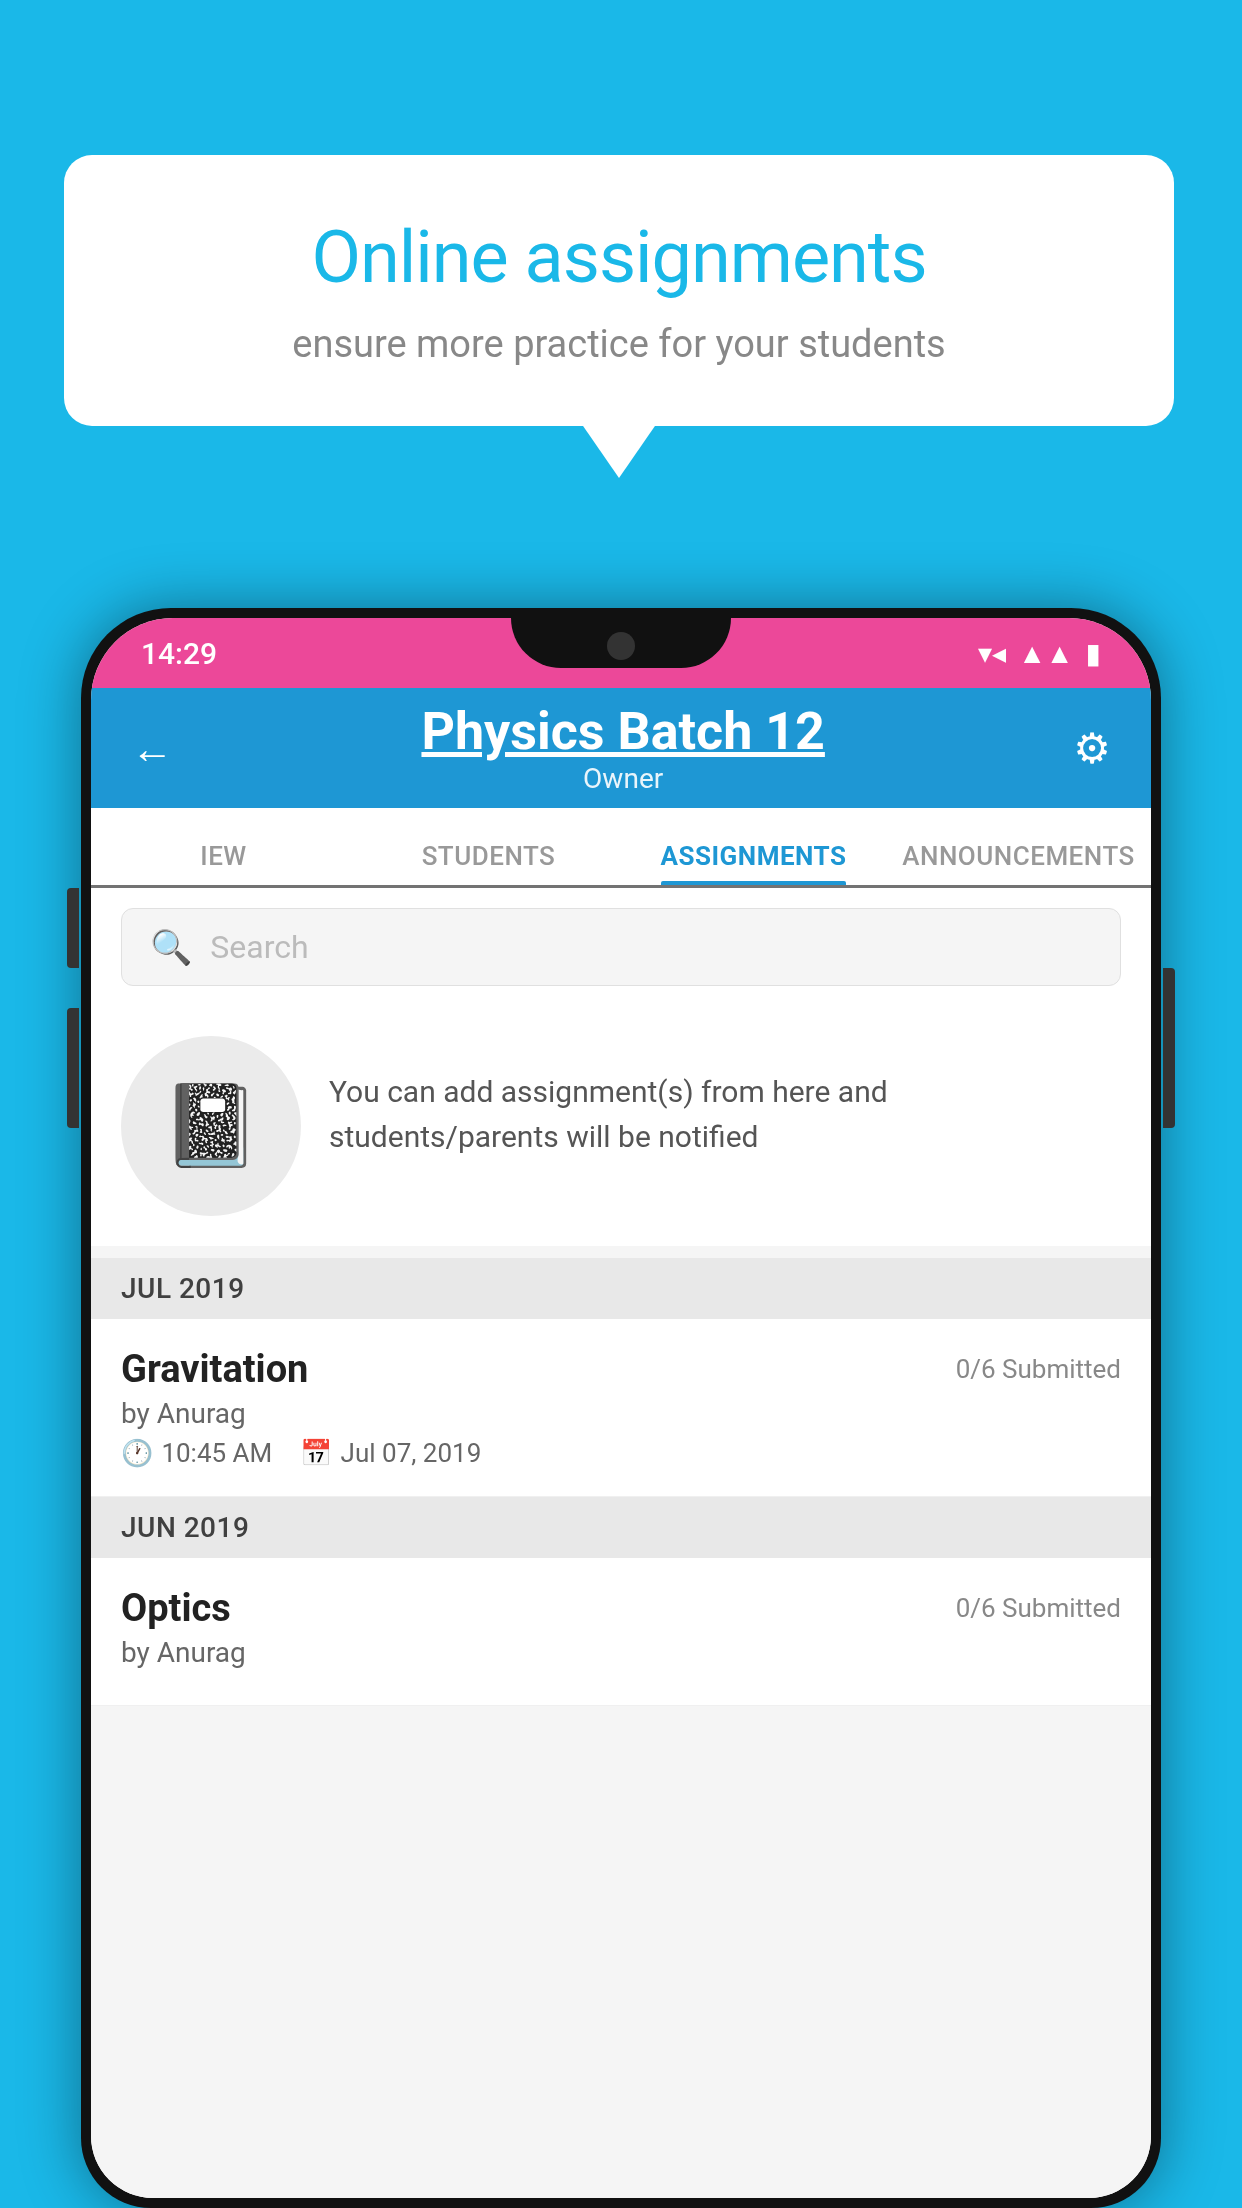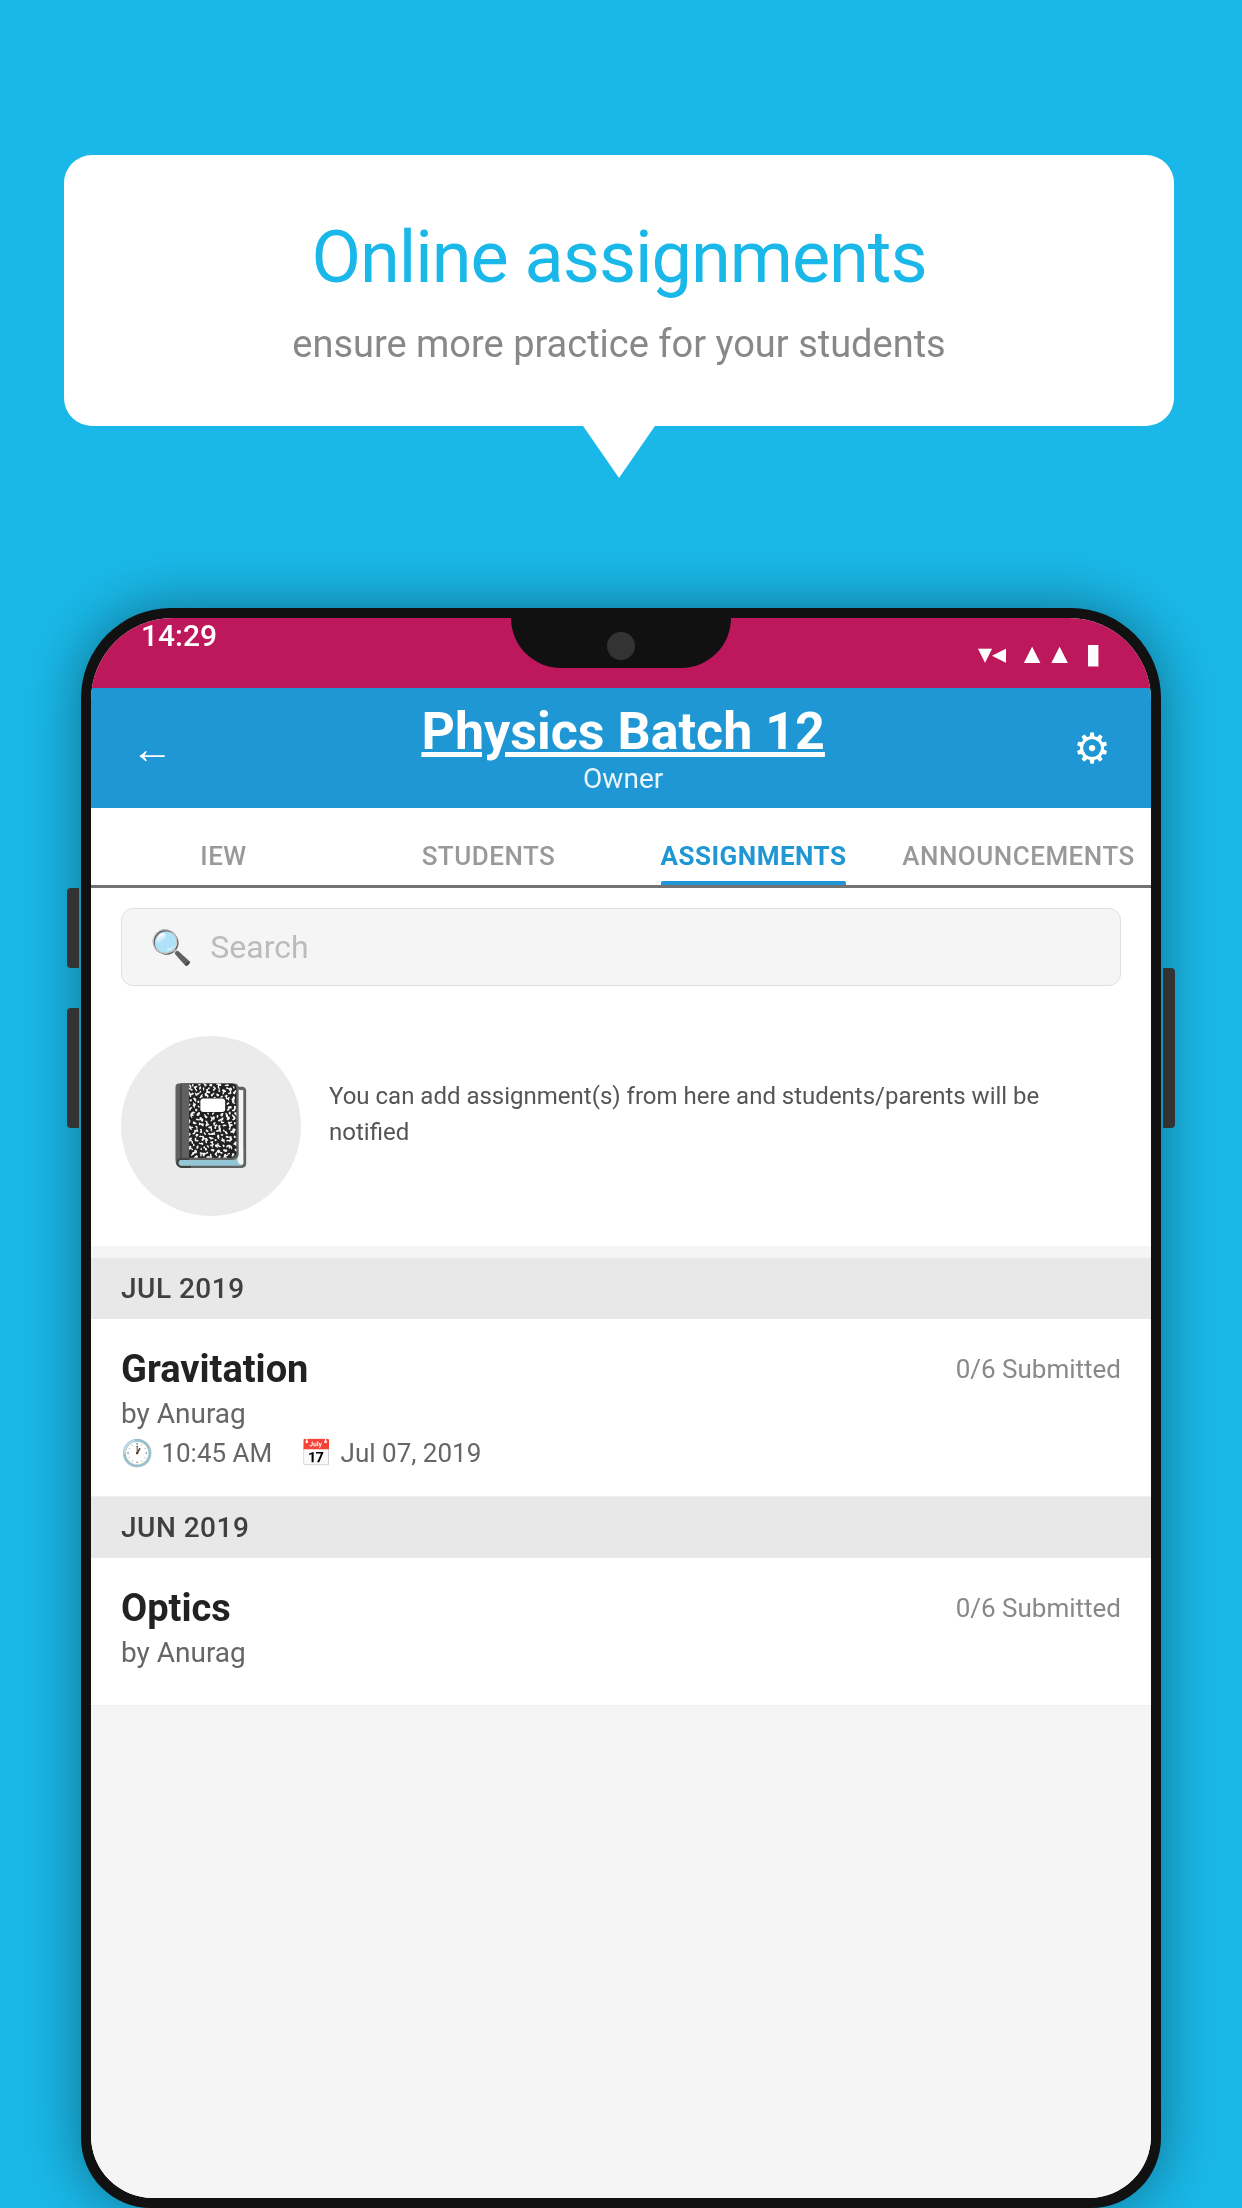--- a/index.html
+++ b/index.html
@@ -65,23 +65,24 @@
       width: 100%;
       height: 100%;
       border-radius: 82px 82px 62px 62px;
       overflow: hidden;
       background: #f5f5f5;
       position: relative;
     }
 
     
     .status-bar {
-      background: #be185d;
+      background: #ec4899;
       height: 70px;
       display: flex;
+      align-items: center;
       justify-content: space-between;
       padding: 0 50px;
       position: relative;
     }
     .status-time {
       color: white;
       font-size: 30px;
       font-weight: 500;
     }
     .status-icons {
@@ -225,21 +226,21 @@
       justify-content: center;
       flex-shrink: 0;
     }
     .promo-icon-inner {
       font-size: 80px;
     }
     .promo-content {
       flex: 1;
     }
     .promo-text {
-      font-size: 24px;
+      font-size: 30px;
       color: #555;
       line-height: 1.5;
       margin-bottom: 24px;
     }
     .add-assignment-btn {
       background: #1e97d4;
       color: white;
       border: none;
       border-radius: 10px;
       padding: 20px 36px;

